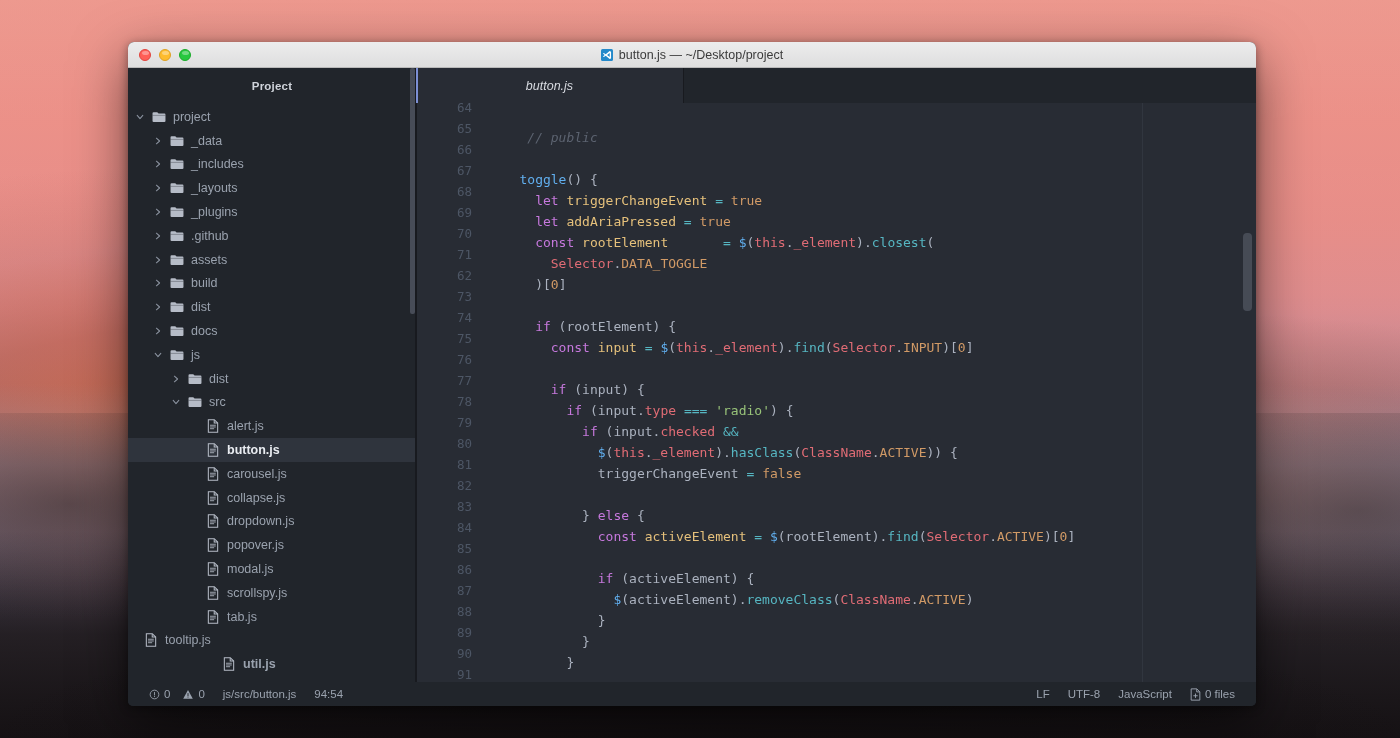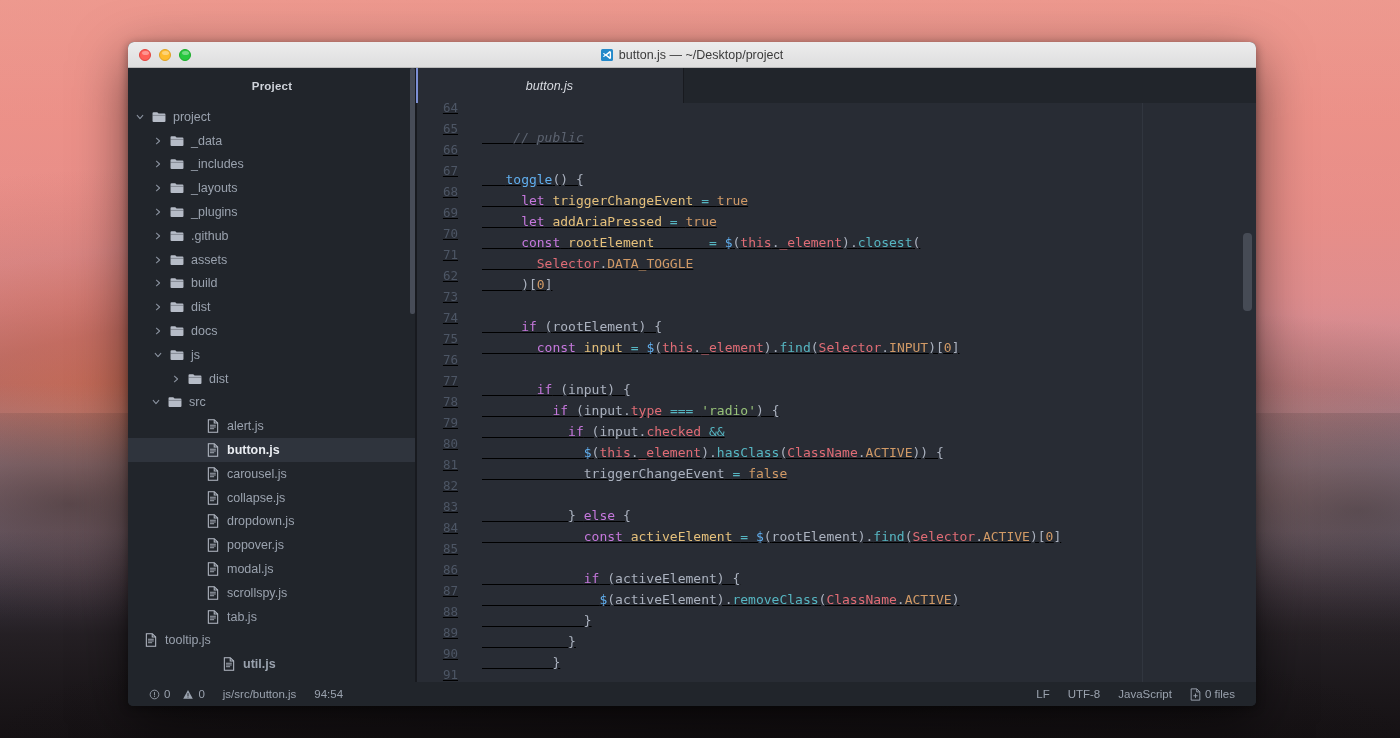--- a/index.html
+++ b/index.html
@@ -265,23 +265,22 @@
   #codearea {
     flex: 1 1 auto;
     position: relative;
     overflow: hidden;
     font-family: "DejaVu Sans Mono", monospace;
     font-size: 13px;
     line-height: 21px;
   }
   #code-scroll-inner {
     position: absolute;
-    left: 0; right: 0;
+    left: 14px; right: 0;
     top: -6px;
-    text-decoration: underline;
   }
   .cline {
     height: 21px;
     display: flex;
     align-items: center;
     white-space: pre;
   }
   .ln {
     width: 58px;
     flex: 0 0 58px;
@@ -555,21 +554,21 @@
               </svg>
             </span>
             <span class="ficon">
               <svg width="14" height="12" viewBox="0 0 16 13">
                 <path d="M0.6 2.2 a1.2 1.2 0 0 1 1.2-1.2 H6 l1.5 1.6 H14.2 a1.2 1.2 0 0 1 1.2 1.2 V11 a1.2 1.2 0 0 1 -1.2 1.2 H1.8 A1.2 1.2 0 0 1 0.6 11 Z" fill="#b6bcc7"></path>
                 <rect x="0.6" y="4.1" width="14.8" height="1.1" fill="#21252b" opacity="0.35"></rect>
               </svg>
             </span>
             <span class="label">dist</span>
           </div>
-          <div class="row" style="padding-left: 24px;">
+          <div class="row" style="padding-left: 44px;">
             <span class="chev">
               <svg width="8" height="8" viewBox="0 0 10 10">
                 <path d="M1.5 3 L5 7 L8.5 3" fill="none" stroke="#8b93a0" stroke-width="1.3" stroke-linecap="round" stroke-linejoin="round"></path>
               </svg>
             </span>
             <span class="ficon">
               <svg width="14" height="12" viewBox="0 0 16 13">
                 <path d="M0.6 2.2 a1.2 1.2 0 0 1 1.2-1.2 H6 l1.5 1.6 H14.2 a1.2 1.2 0 0 1 1.2 1.2 V11 a1.2 1.2 0 0 1 -1.2 1.2 H1.8 A1.2 1.2 0 0 1 0.6 11 Z" fill="#b6bcc7"></path>
                 <rect x="0.6" y="4.1" width="14.8" height="1.1" fill="#21252b" opacity="0.35"></rect>
               </svg>

